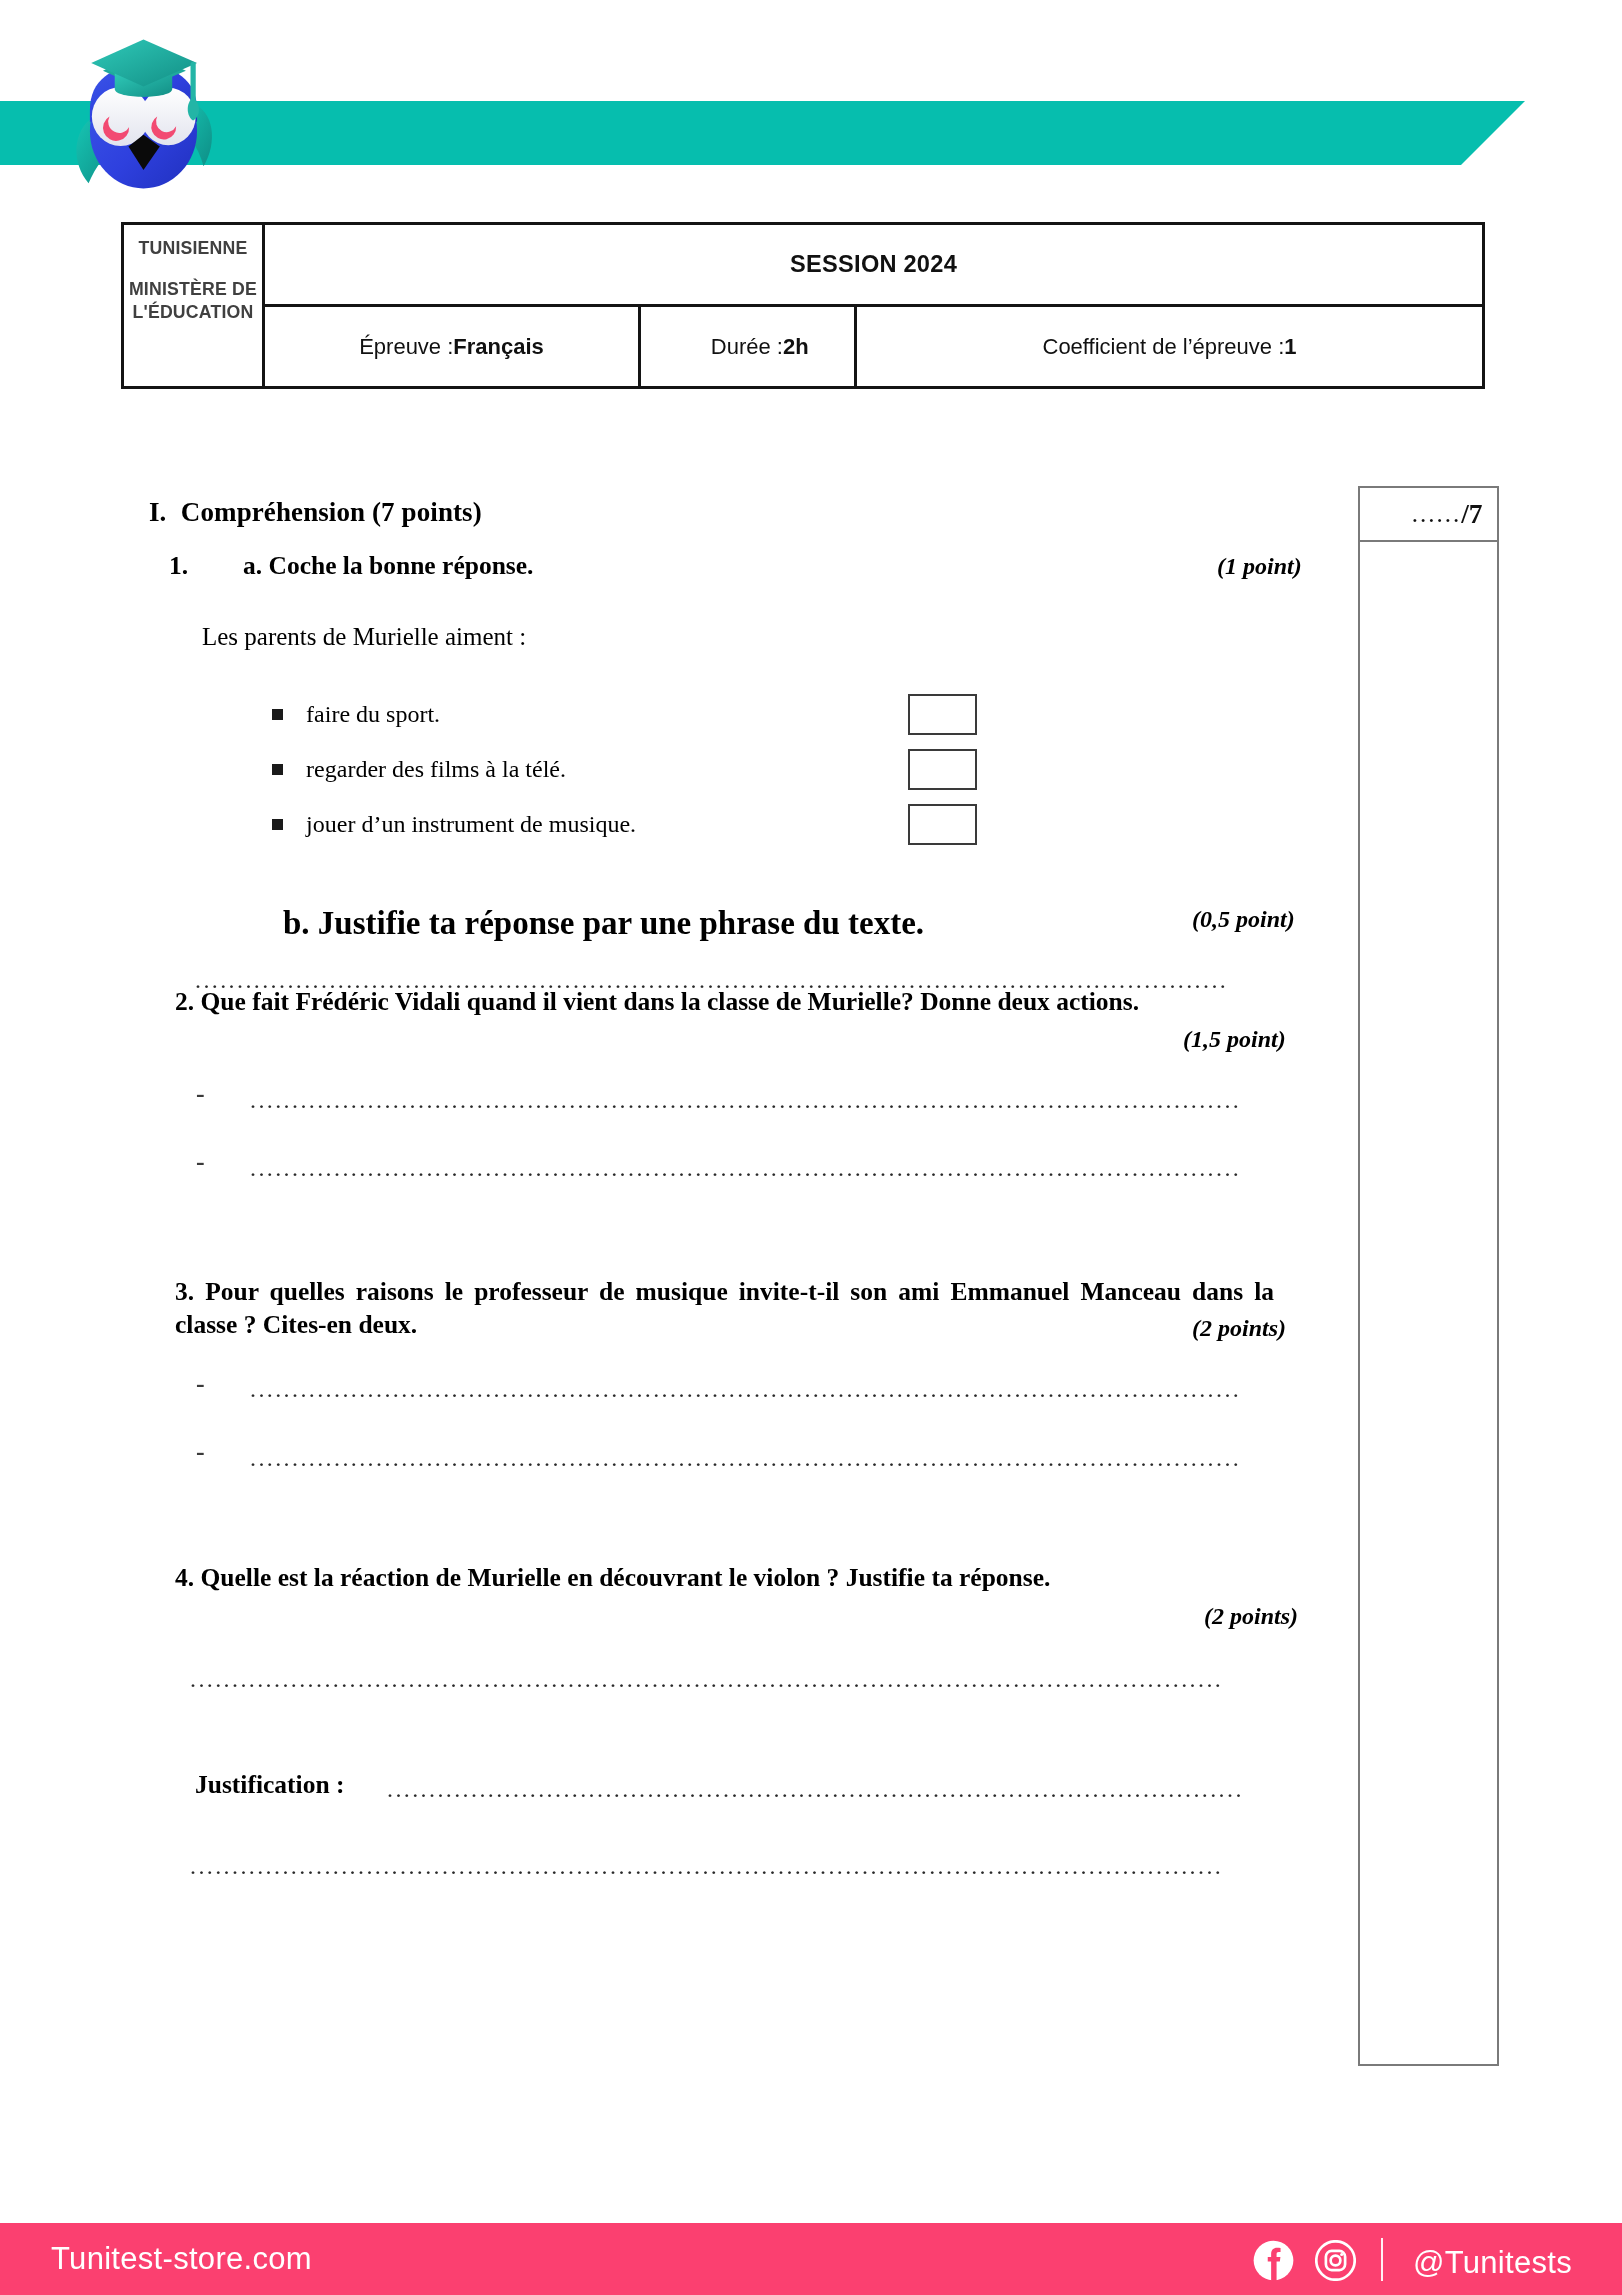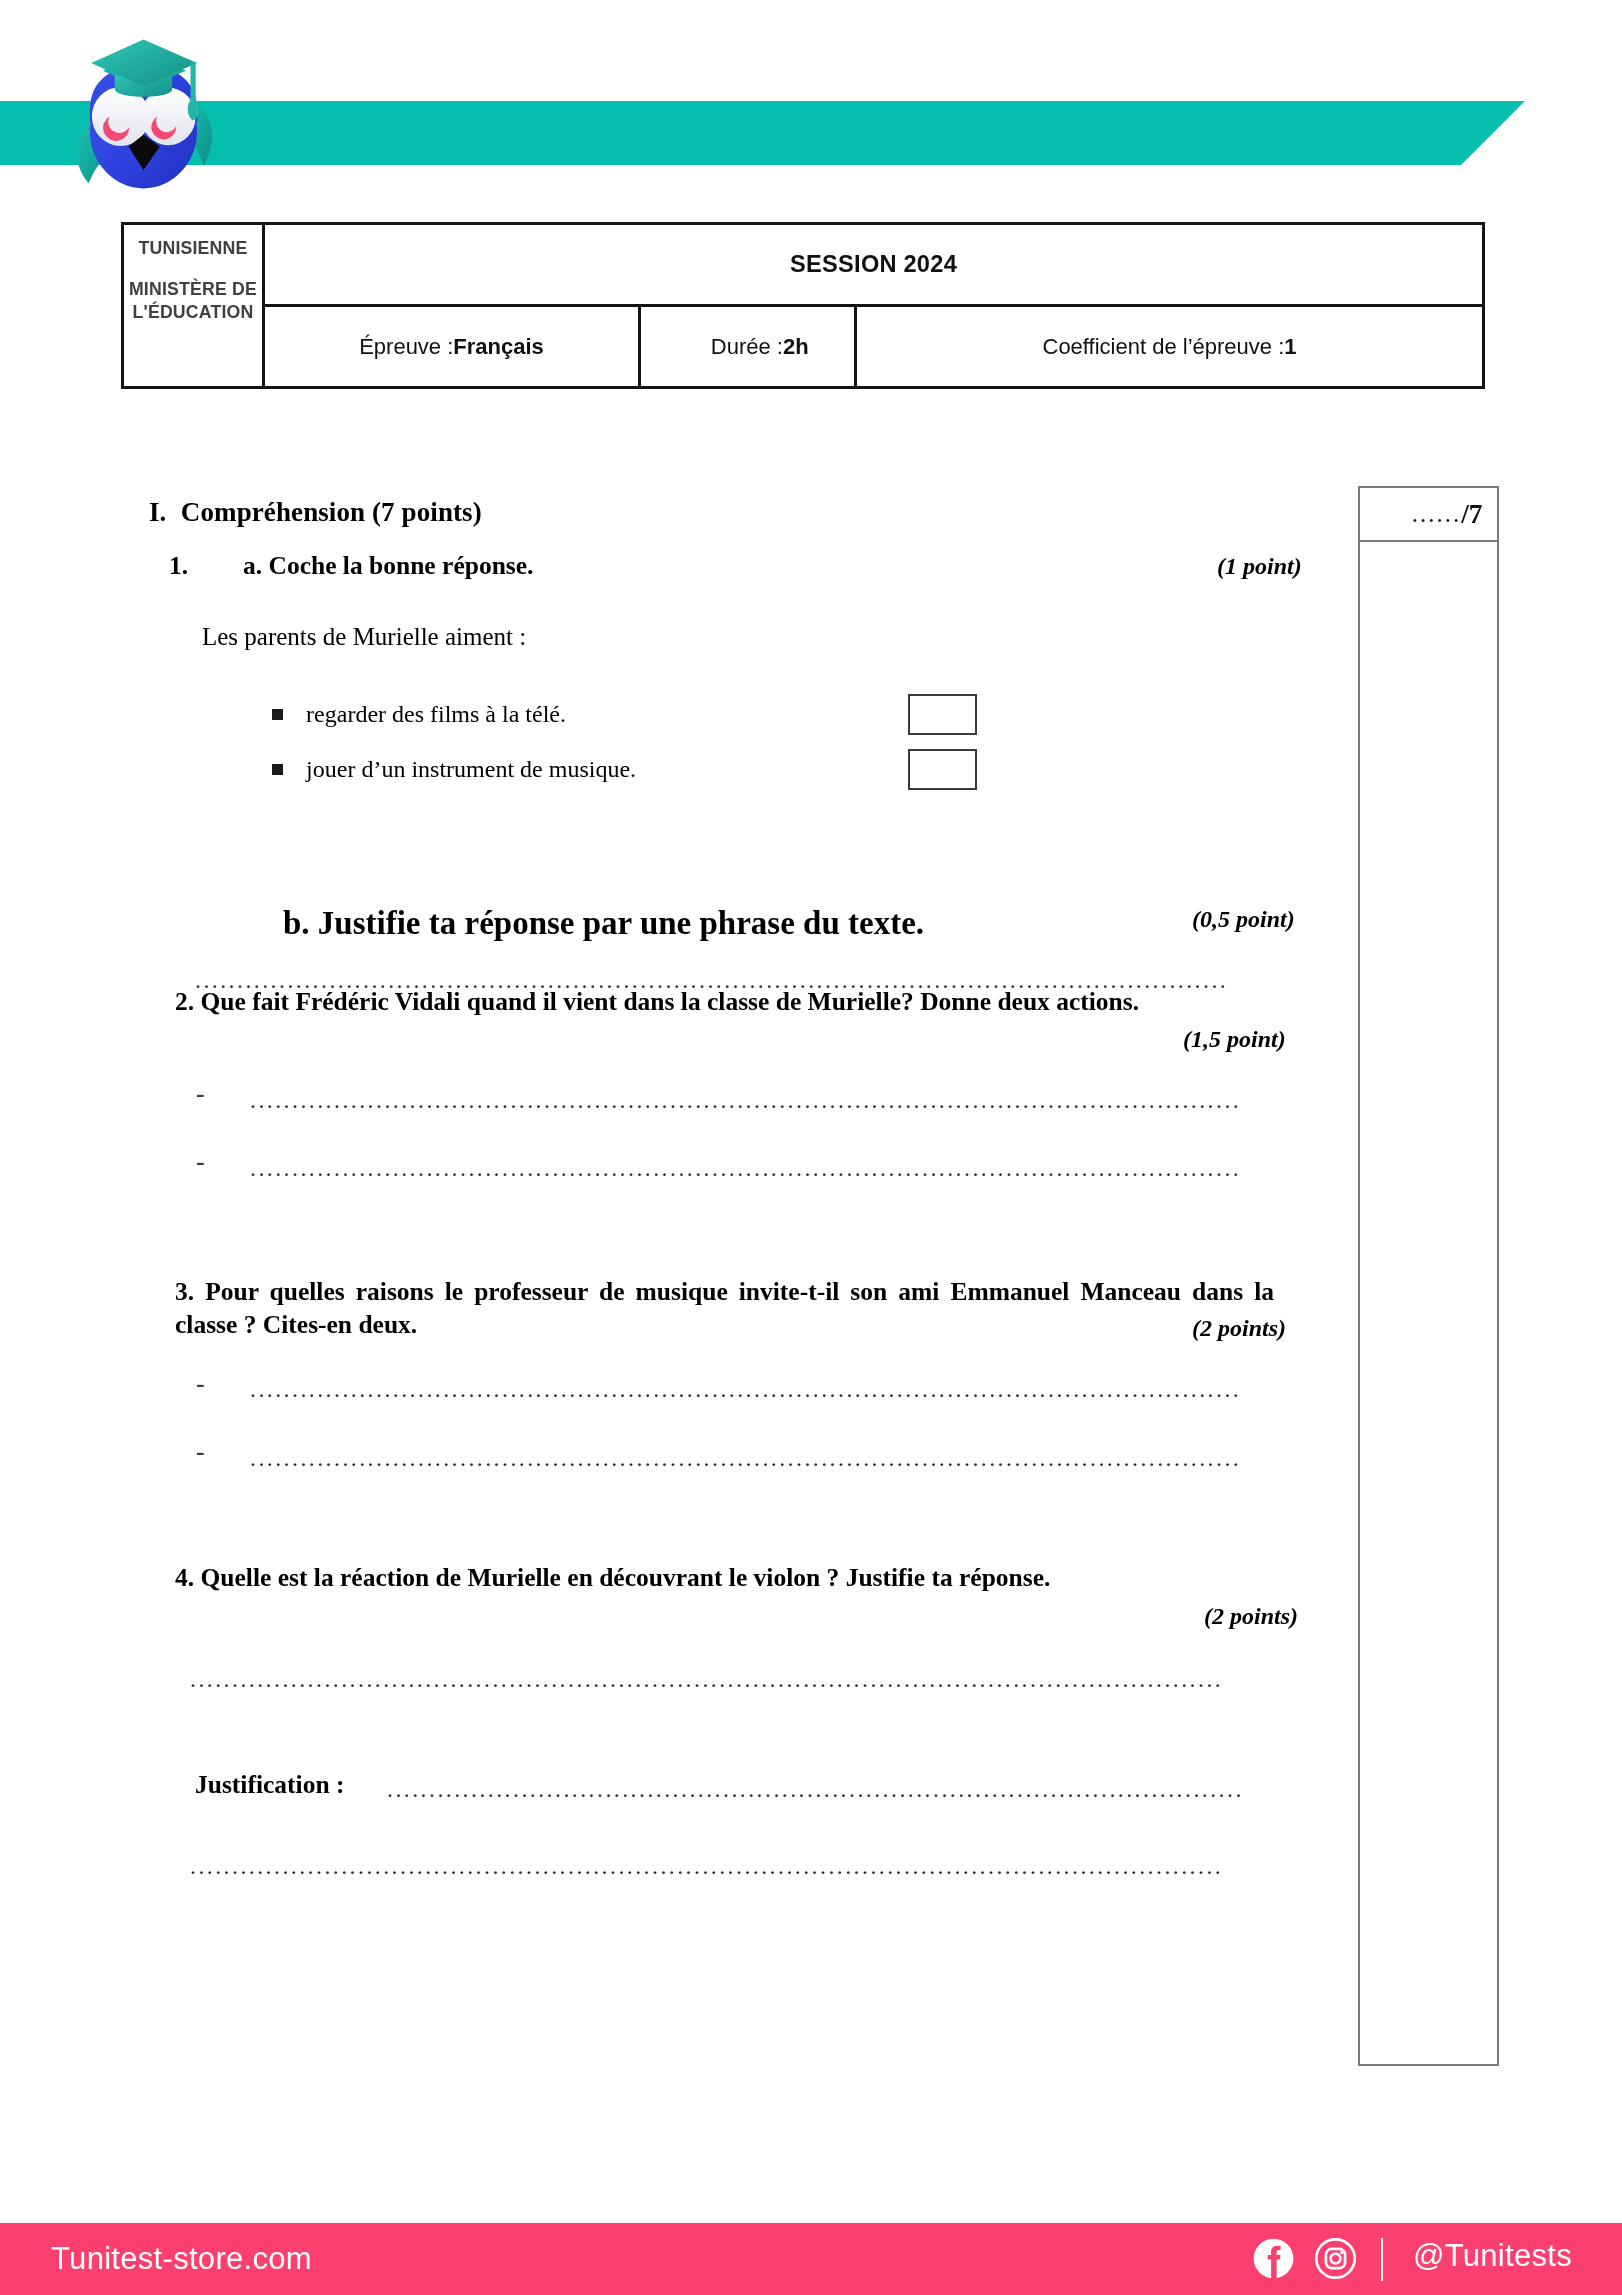--- a/index.html
+++ b/index.html
@@ -239,21 +239,21 @@
     box-sizing: border-box;
   }
   .footer-site {
     color: #ffffff;
     font-family: "Liberation Sans", sans-serif;
     font-size: 31px;
     letter-spacing: 0.3px;
   }
   .footer-right {
     display: flex;
-    align-items: flex-start;
+    align-items: flex-end;
     gap: 21px;
   }
   .social-ico { width: 41px; height: 41px; display: block; }
   .footer-sep {
     width: 2px;
     height: 43px;
     background: rgba(255,255,255,0.92);
     margin: 0 9.2px 0 3.9px;
   }
   .footer-handle {
@@ -357,20 +357,25 @@
     <span>a.</span>
     <span>Coche la bonne réponse.</span>
   </div>
   <div class="q-points q1a-pts">(1 point)</div>
 
   <div class="stem1">Les parents de Murielle aiment :</div>
 
   <div class="opts">
     <div class="opt-line">
       <span class="opt-bullet"></span>
+      <span class="opt-text">faire du sport.</span>
+      <span class="opt-box"></span>
+    </div>
+    <div class="opt-line">
+      <span class="opt-bullet"></span>
       <span class="opt-text">regarder des films à la télé.</span>
       <span class="opt-box"></span>
     </div>
     <div class="opt-line">
       <span class="opt-bullet"></span>
       <span class="opt-text">jouer d’un instrument de musique.</span>
       <span class="opt-box"></span>
     </div>
   </div>
 

